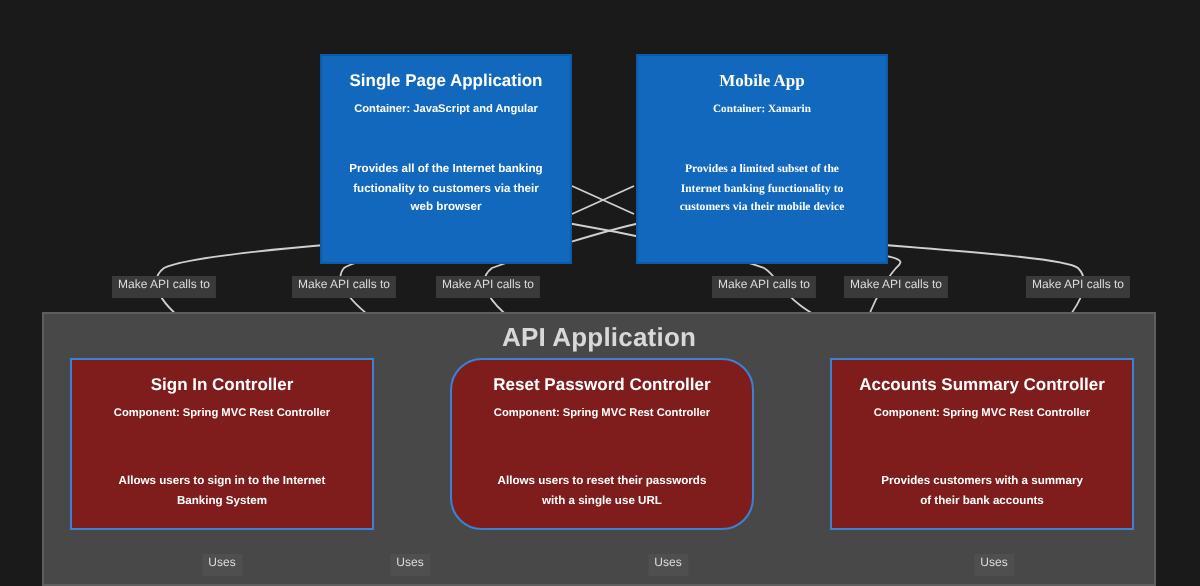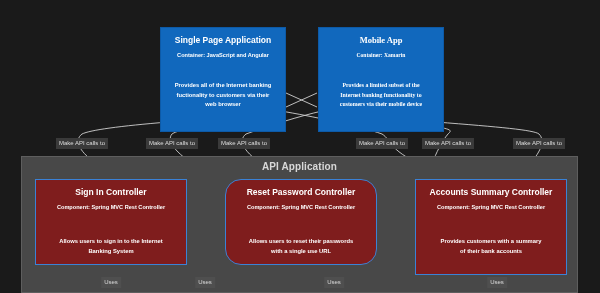--- a/index.html
+++ b/index.html
@@ -26,21 +26,21 @@
     position: absolute;
     background: #484848;
     border: 1px solid #5e5e5e;
     box-sizing: border-box;
   }
   .boundary-label {
     position: absolute;
     width: 100%;
     text-align: center;
     color: #d8d8d8;
-    font-size: 10px;
+    font-size: 13px;
     font-weight: bold;
     letter-spacing: .1px;
   }
   
   .node {
     position: absolute;
     box-sizing: border-box;
     display: flex;
     flex-direction: column;
     align-items: center;
@@ -158,21 +158,21 @@
 Banking System</div>
   </div>
 
   <div class="node component" style="left:225px; top:169px; width:152px; height:86px;border-radius:16px;">
     <div class="node-name">Reset Password Controller</div>
     <div class="node-tech">Component: Spring MVC Rest Controller</div>
     <div class="node-desc">Allows users to reset their passwords
 with a single use URL</div>
   </div>
 
-  <div class="node component" style="left:415px; top:169px; width:152px; height:96px;">
+  <div class="node component" style="left:415px; top:169px; width:152px; height:86px;">
     <div class="node-name">Accounts Summary Controller</div>
     <div class="node-tech">Component: Spring MVC Rest Controller</div>
     <div class="node-desc">Provides customers with a summary
 of their bank accounts</div>
   </div>
 
   <div id="api-labels">
       <div class="edge-label" style="left: 82px; top: 138px;">Make API calls to</div>
       <div class="edge-label" style="left: 172px; top: 138px;">Make API calls to</div>
       <div class="edge-label" style="left: 244px; top: 138px;">Make API calls to</div>

